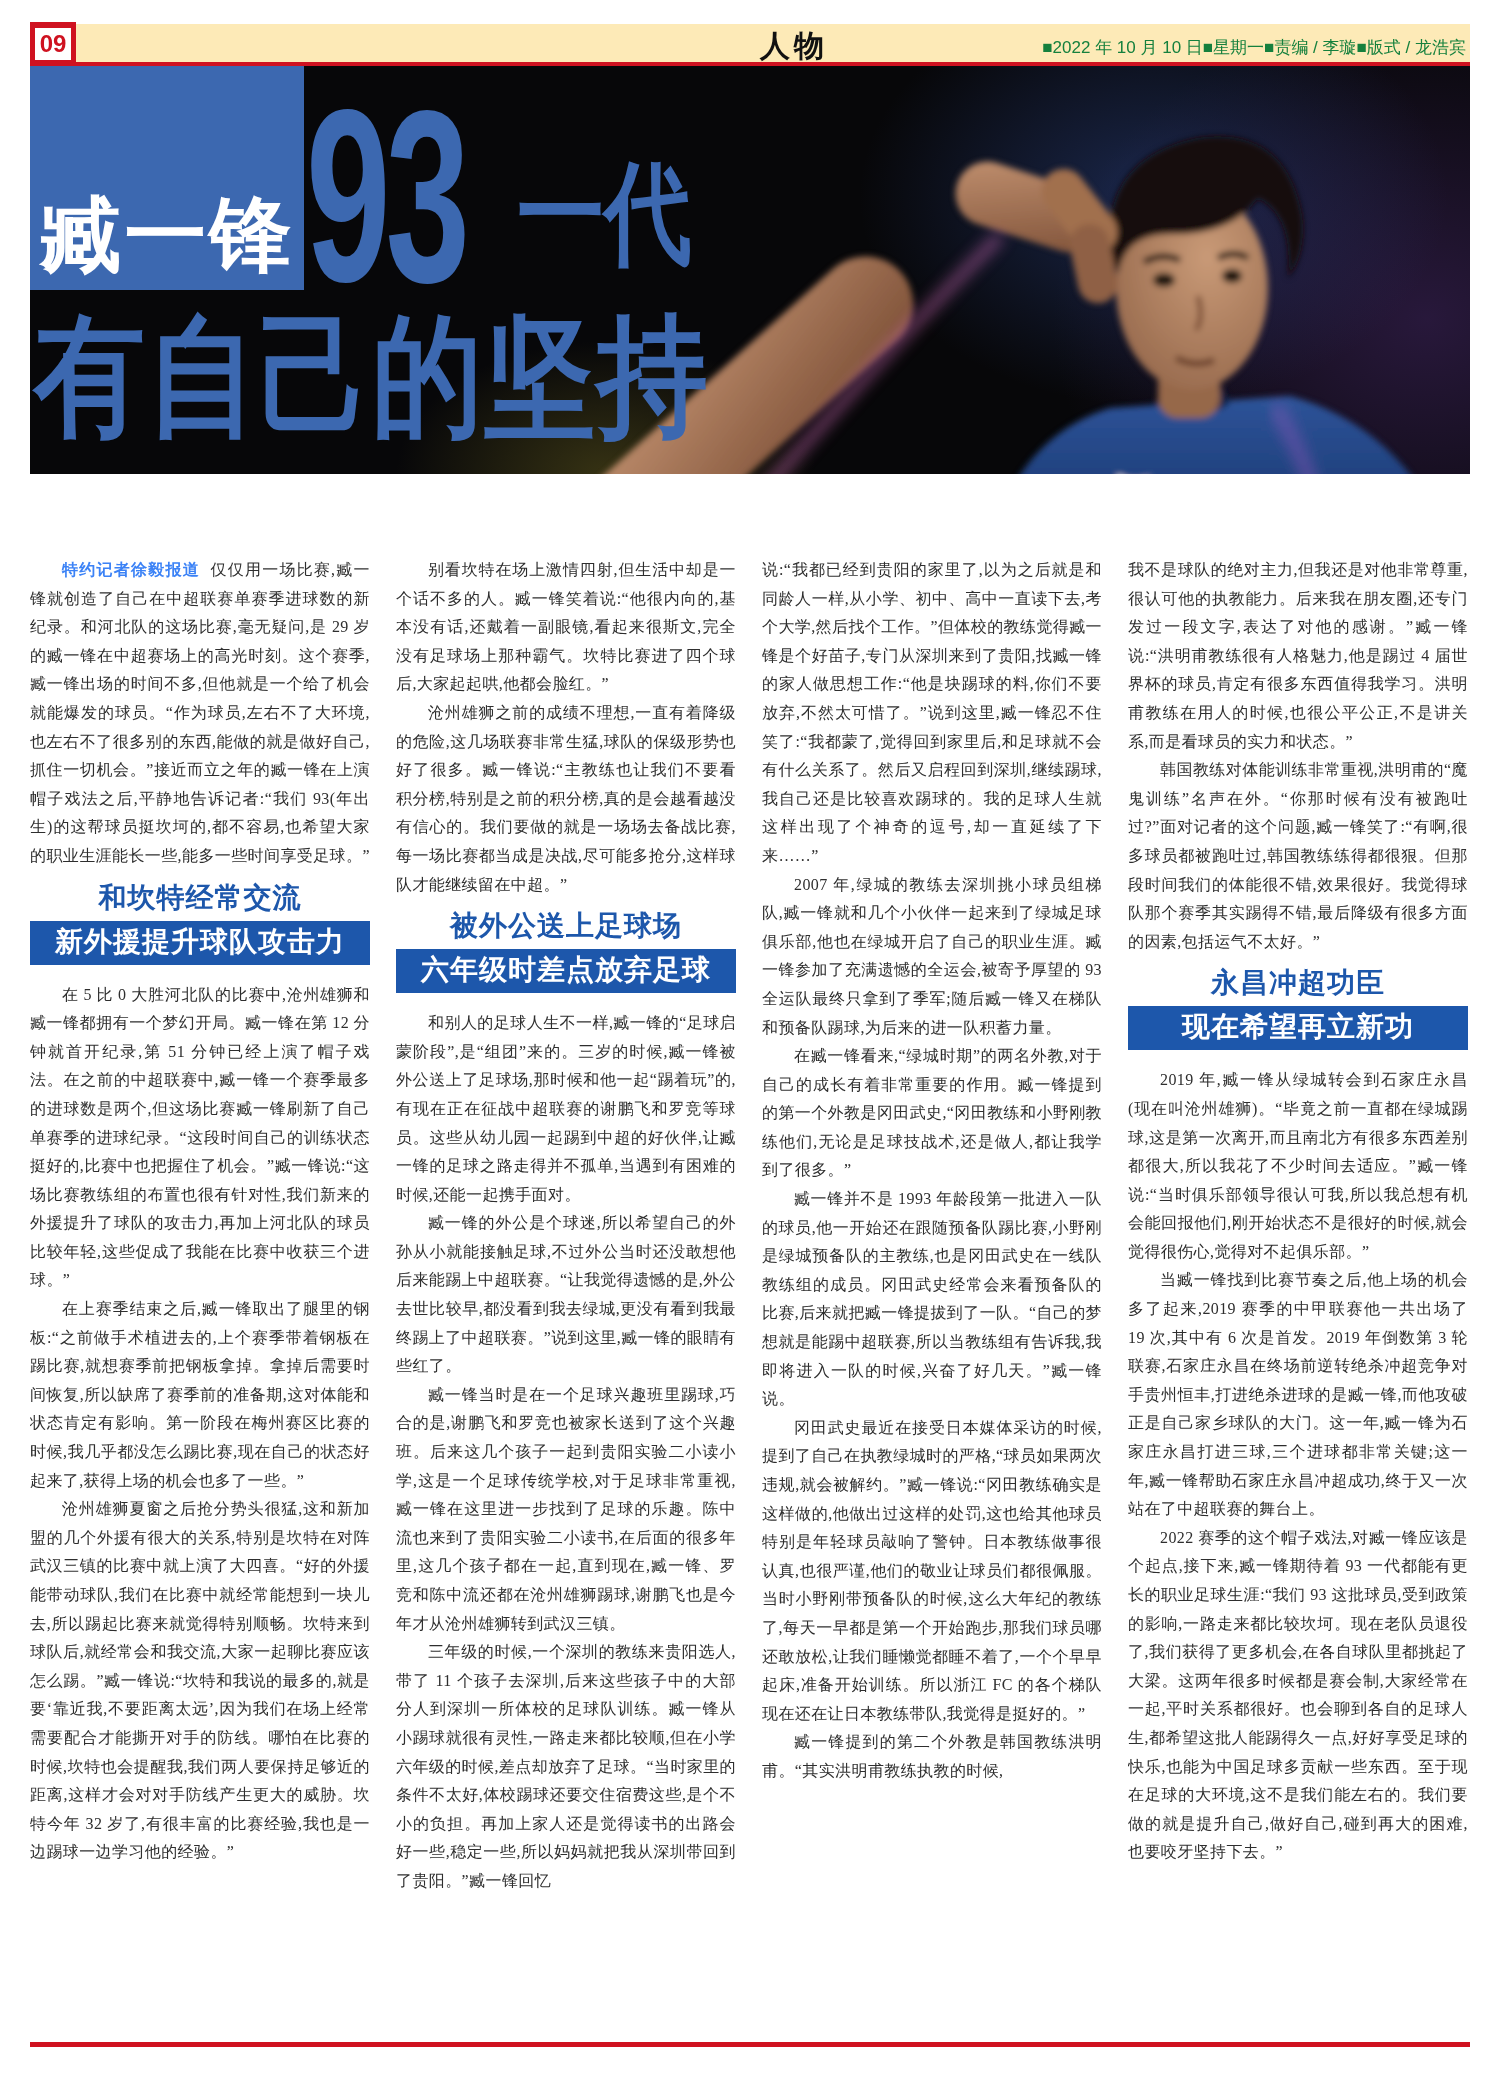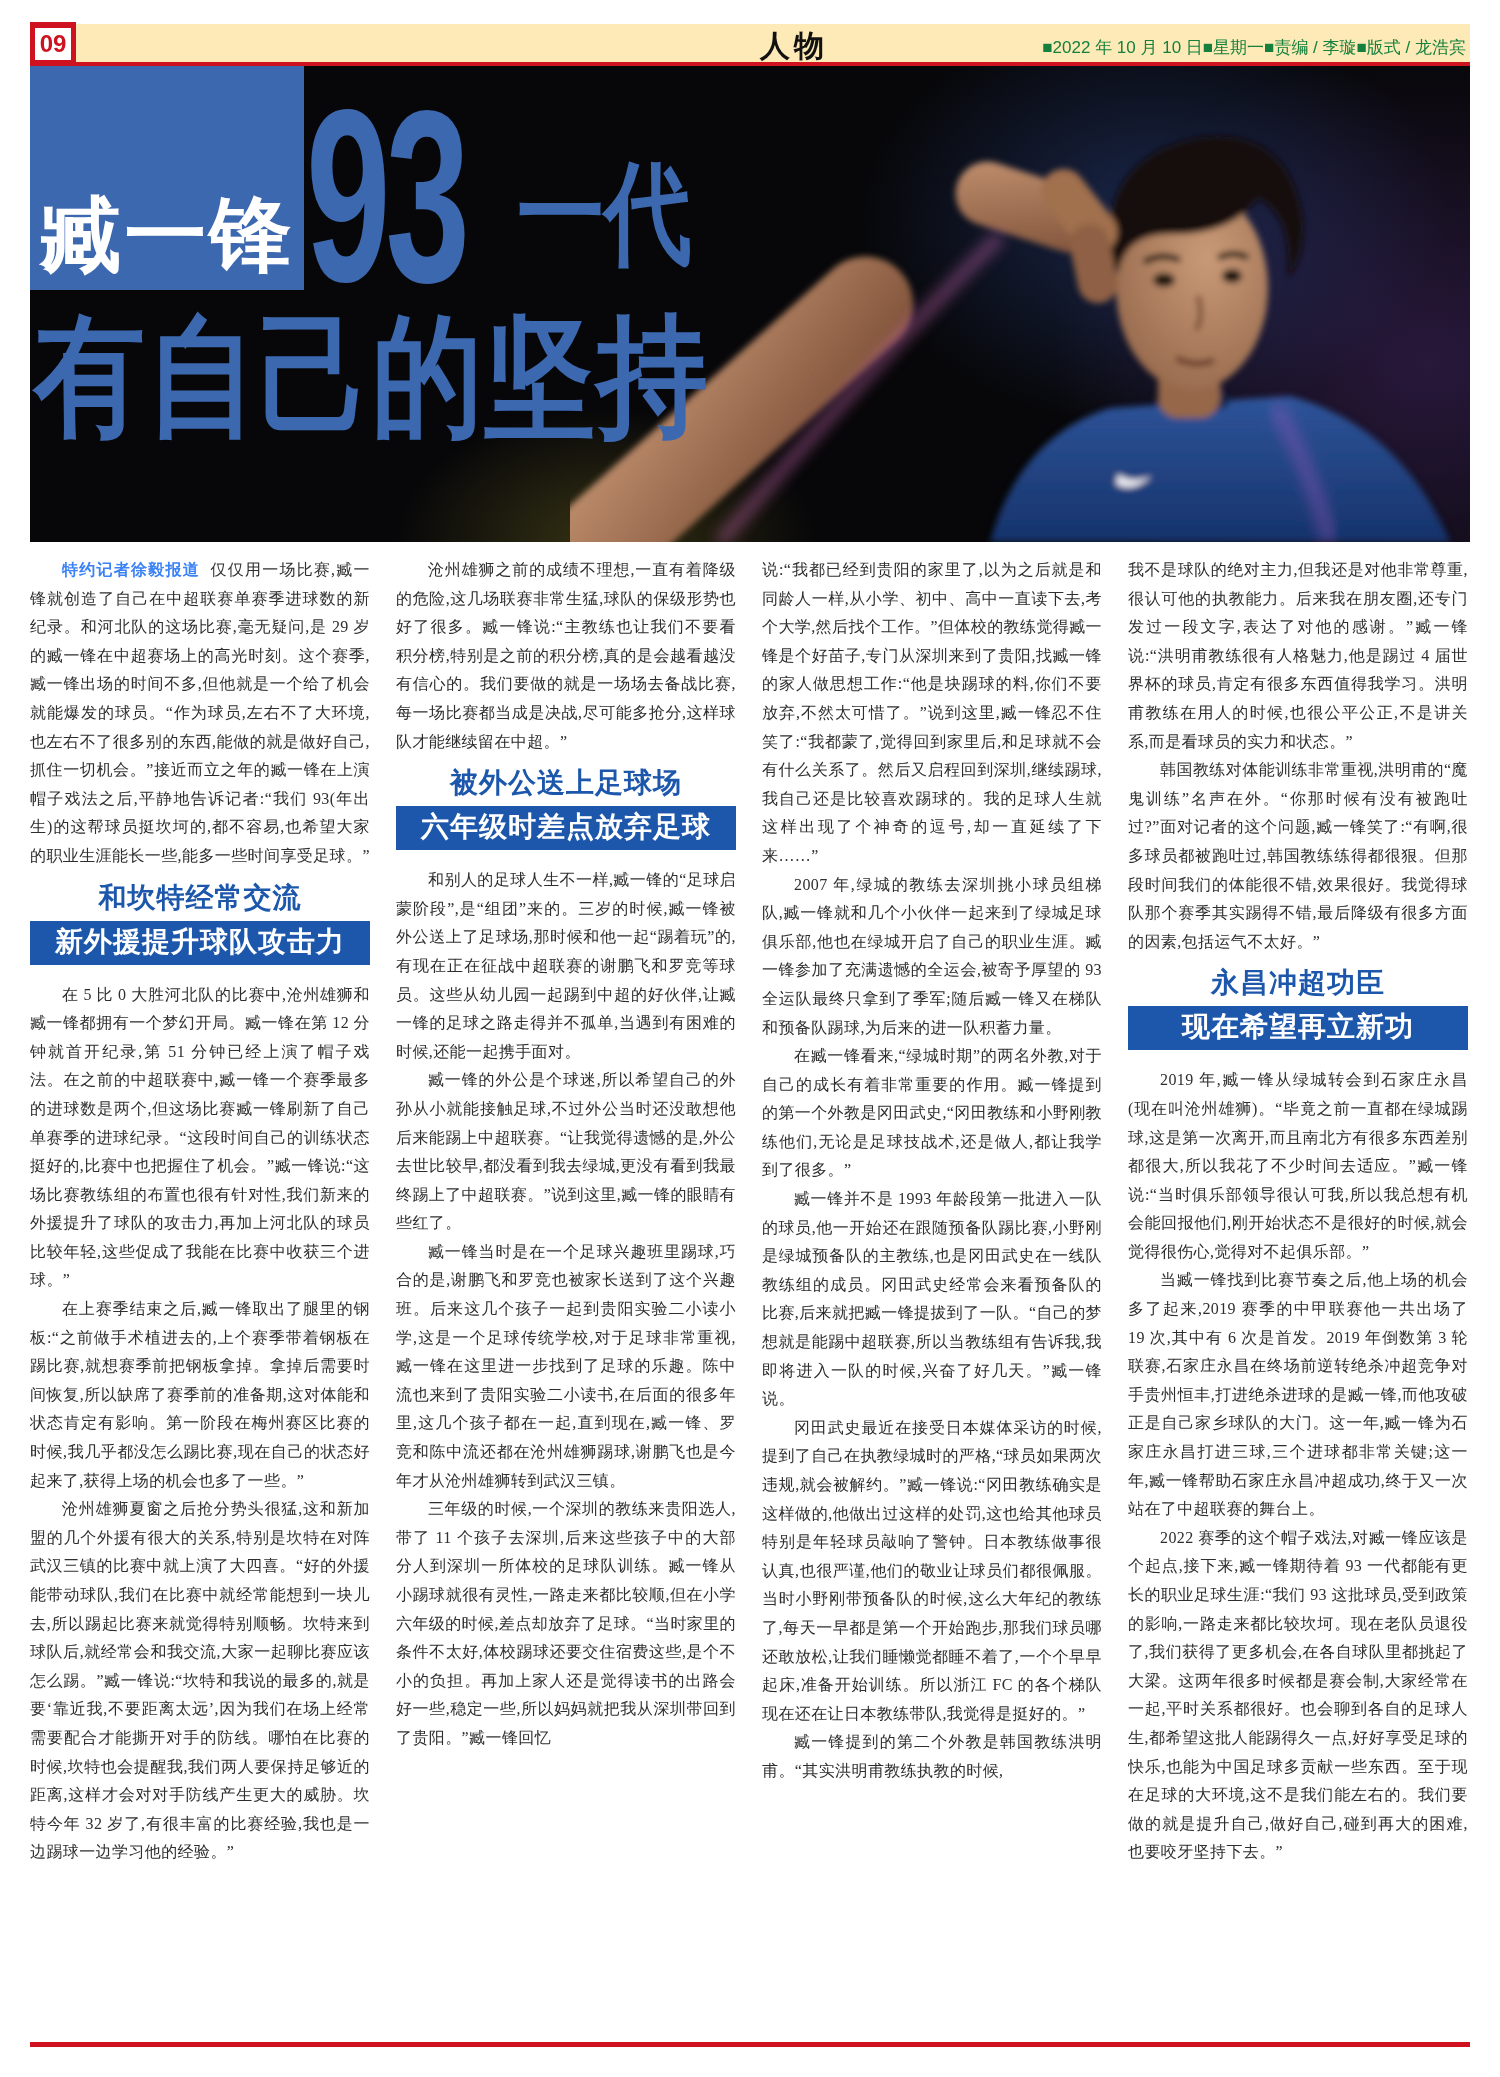--- a/index.html
+++ b/index.html
@@ -12,21 +12,21 @@
   .pagenum .inner{background:#ffffff;color:#cf1220;font-family:"Liberation Sans","DejaVu Sans",sans-serif;
            font-weight:bold;font-size:24px;line-height:1;padding:4px 5px;}
   .section-title{position:absolute;left:0;top:26px;width:1500px;text-align:center;
            font-family:"Liberation Sans","DejaVu Sans",sans-serif;font-weight:bold;
            font-size:30px;color:#111;letter-spacing:4px;z-index:2;padding-left:44px;}
   .dateline{position:absolute;right:34px;top:36px;font-family:"Liberation Sans","DejaVu Sans",sans-serif;
            font-size:17px;color:#15803d;z-index:2;}
   .rule-top{position:absolute;left:30px;top:62px;width:1440px;height:4px;background:#cf1220;}
   .rule-bottom{position:absolute;left:30px;top:2042px;width:1440px;height:5px;background:#cf1220;}
   
-  .hero{position:absolute;left:30px;top:66px;width:1440px;height:476px;overflow:hidden;
+  .hero{position:absolute;left:30px;top:66px;width:1440px;height:408px;overflow:hidden;
         background:
           radial-gradient(420px 300px at 78% 32%, rgba(45,70,140,.50), transparent 70%),
           radial-gradient(520px 430px at 97% 62%, rgba(80,45,120,.45), transparent 72%),
           radial-gradient(300px 190px at 40% 100%, rgba(125,115,35,.40), transparent 70%),
           #070709;}
   .hero-photo{position:absolute;right:0;top:0;width:900px;height:476px;}
   .hero-namebox{position:absolute;left:0;top:0;width:274px;height:224px;background:#3c68b0;
         display:flex;align-items:flex-end;justify-content:center;}
   .hero-name{color:#ffffff;font-family:"Liberation Sans","DejaVu Sans",sans-serif;font-weight:bold;
         font-size:82px;line-height:1;letter-spacing:3px;padding-bottom:14px;white-space:nowrap;}
@@ -133,20 +133,21 @@
     <div class="subhead">
       <span class="line1">和坎特经常交流</span>
       <span class="line2">新外援提升球队攻击力</span>
     </div>
     <p>在 5 比 0 大胜河北队的比赛中,沧州雄狮和臧一锋都拥有一个梦幻开局。臧一锋在第 12 分钟就首开纪录,第 51 分钟已经上演了帽子戏法。在之前的中超联赛中,臧一锋一个赛季最多的进球数是两个,但这场比赛臧一锋刷新了自己单赛季的进球纪录。“这段时间自己的训练状态挺好的,比赛中也把握住了机会。”臧一锋说:“这场比赛教练组的布置也很有针对性,我们新来的外援提升了球队的攻击力,再加上河北队的球员比较年轻,这些促成了我能在比赛中收获三个进球。”</p>
     <p>在上赛季结束之后,臧一锋取出了腿里的钢板:“之前做手术植进去的,上个赛季带着钢板在踢比赛,就想赛季前把钢板拿掉。拿掉后需要时间恢复,所以缺席了赛季前的准备期,这对体能和状态肯定有影响。第一阶段在梅州赛区比赛的时候,我几乎都没怎么踢比赛,现在自己的状态好起来了,获得上场的机会也多了一些。”</p>
     <p>沧州雄狮夏窗之后抢分势头很猛,这和新加盟的几个外援有很大的关系,特别是坎特在对阵武汉三镇的比赛中就上演了大四喜。“好的外援能带动球队,我们在比赛中就经常能想到一块儿去,所以踢起比赛来就觉得特别顺畅。坎特来到球队后,就经常会和我交流,大家一起聊比赛应该怎么踢。”臧一锋说:“坎特和我说的最多的,就是要‘靠近我,不要距离太远’,因为我们在场上经常需要配合才能撕开对手的防线。哪怕在比赛的时候,坎特也会提醒我,我们两人要保持足够近的距离,这样才会对对手防线产生更大的威胁。坎特今年 32 岁了,有很丰富的比赛经验,我也是一边踢球一边学习他的经验。”</p>
   </div>
 
   <div class="col">
+    <p>别看坎特在场上激情四射,但生活中却是一个话不多的人。臧一锋笑着说:“他很内向的,基本没有话,还戴着一副眼镜,看起来很斯文,完全没有足球场上那种霸气。坎特比赛进了四个球后,大家起起哄,他都会脸红。”</p>
     <p>沧州雄狮之前的成绩不理想,一直有着降级的危险,这几场联赛非常生猛,球队的保级形势也好了很多。臧一锋说:“主教练也让我们不要看积分榜,特别是之前的积分榜,真的是会越看越没有信心的。我们要做的就是一场场去备战比赛,每一场比赛都当成是决战,尽可能多抢分,这样球队才能继续留在中超。”</p>
     <div class="subhead">
       <span class="line1">被外公送上足球场</span>
       <span class="line2">六年级时差点放弃足球</span>
     </div>
     <p>和别人的足球人生不一样,臧一锋的“足球启蒙阶段”,是“组团”来的。三岁的时候,臧一锋被外公送上了足球场,那时候和他一起“踢着玩”的,有现在正在征战中超联赛的谢鹏飞和罗竞等球员。这些从幼儿园一起踢到中超的好伙伴,让臧一锋的足球之路走得并不孤单,当遇到有困难的时候,还能一起携手面对。</p>
     <p>臧一锋的外公是个球迷,所以希望自己的外孙从小就能接触足球,不过外公当时还没敢想他后来能踢上中超联赛。“让我觉得遗憾的是,外公去世比较早,都没看到我去绿城,更没有看到我最终踢上了中超联赛。”说到这里,臧一锋的眼睛有些红了。</p>
     <p>臧一锋当时是在一个足球兴趣班里踢球,巧合的是,谢鹏飞和罗竞也被家长送到了这个兴趣班。后来这几个孩子一起到贵阳实验二小读小学,这是一个足球传统学校,对于足球非常重视,臧一锋在这里进一步找到了足球的乐趣。陈中流也来到了贵阳实验二小读书,在后面的很多年里,这几个孩子都在一起,直到现在,臧一锋、罗竞和陈中流还都在沧州雄狮踢球,谢鹏飞也是今年才从沧州雄狮转到武汉三镇。</p>
     <p>三年级的时候,一个深圳的教练来贵阳选人,带了 11 个孩子去深圳,后来这些孩子中的大部分人到深圳一所体校的足球队训练。臧一锋从小踢球就很有灵性,一路走来都比较顺,但在小学六年级的时候,差点却放弃了足球。“当时家里的条件不太好,体校踢球还要交住宿费这些,是个不小的负担。再加上家人还是觉得读书的出路会好一些,稳定一些,所以妈妈就把我从深圳带回到了贵阳。”臧一锋回忆</p>
   </div>

